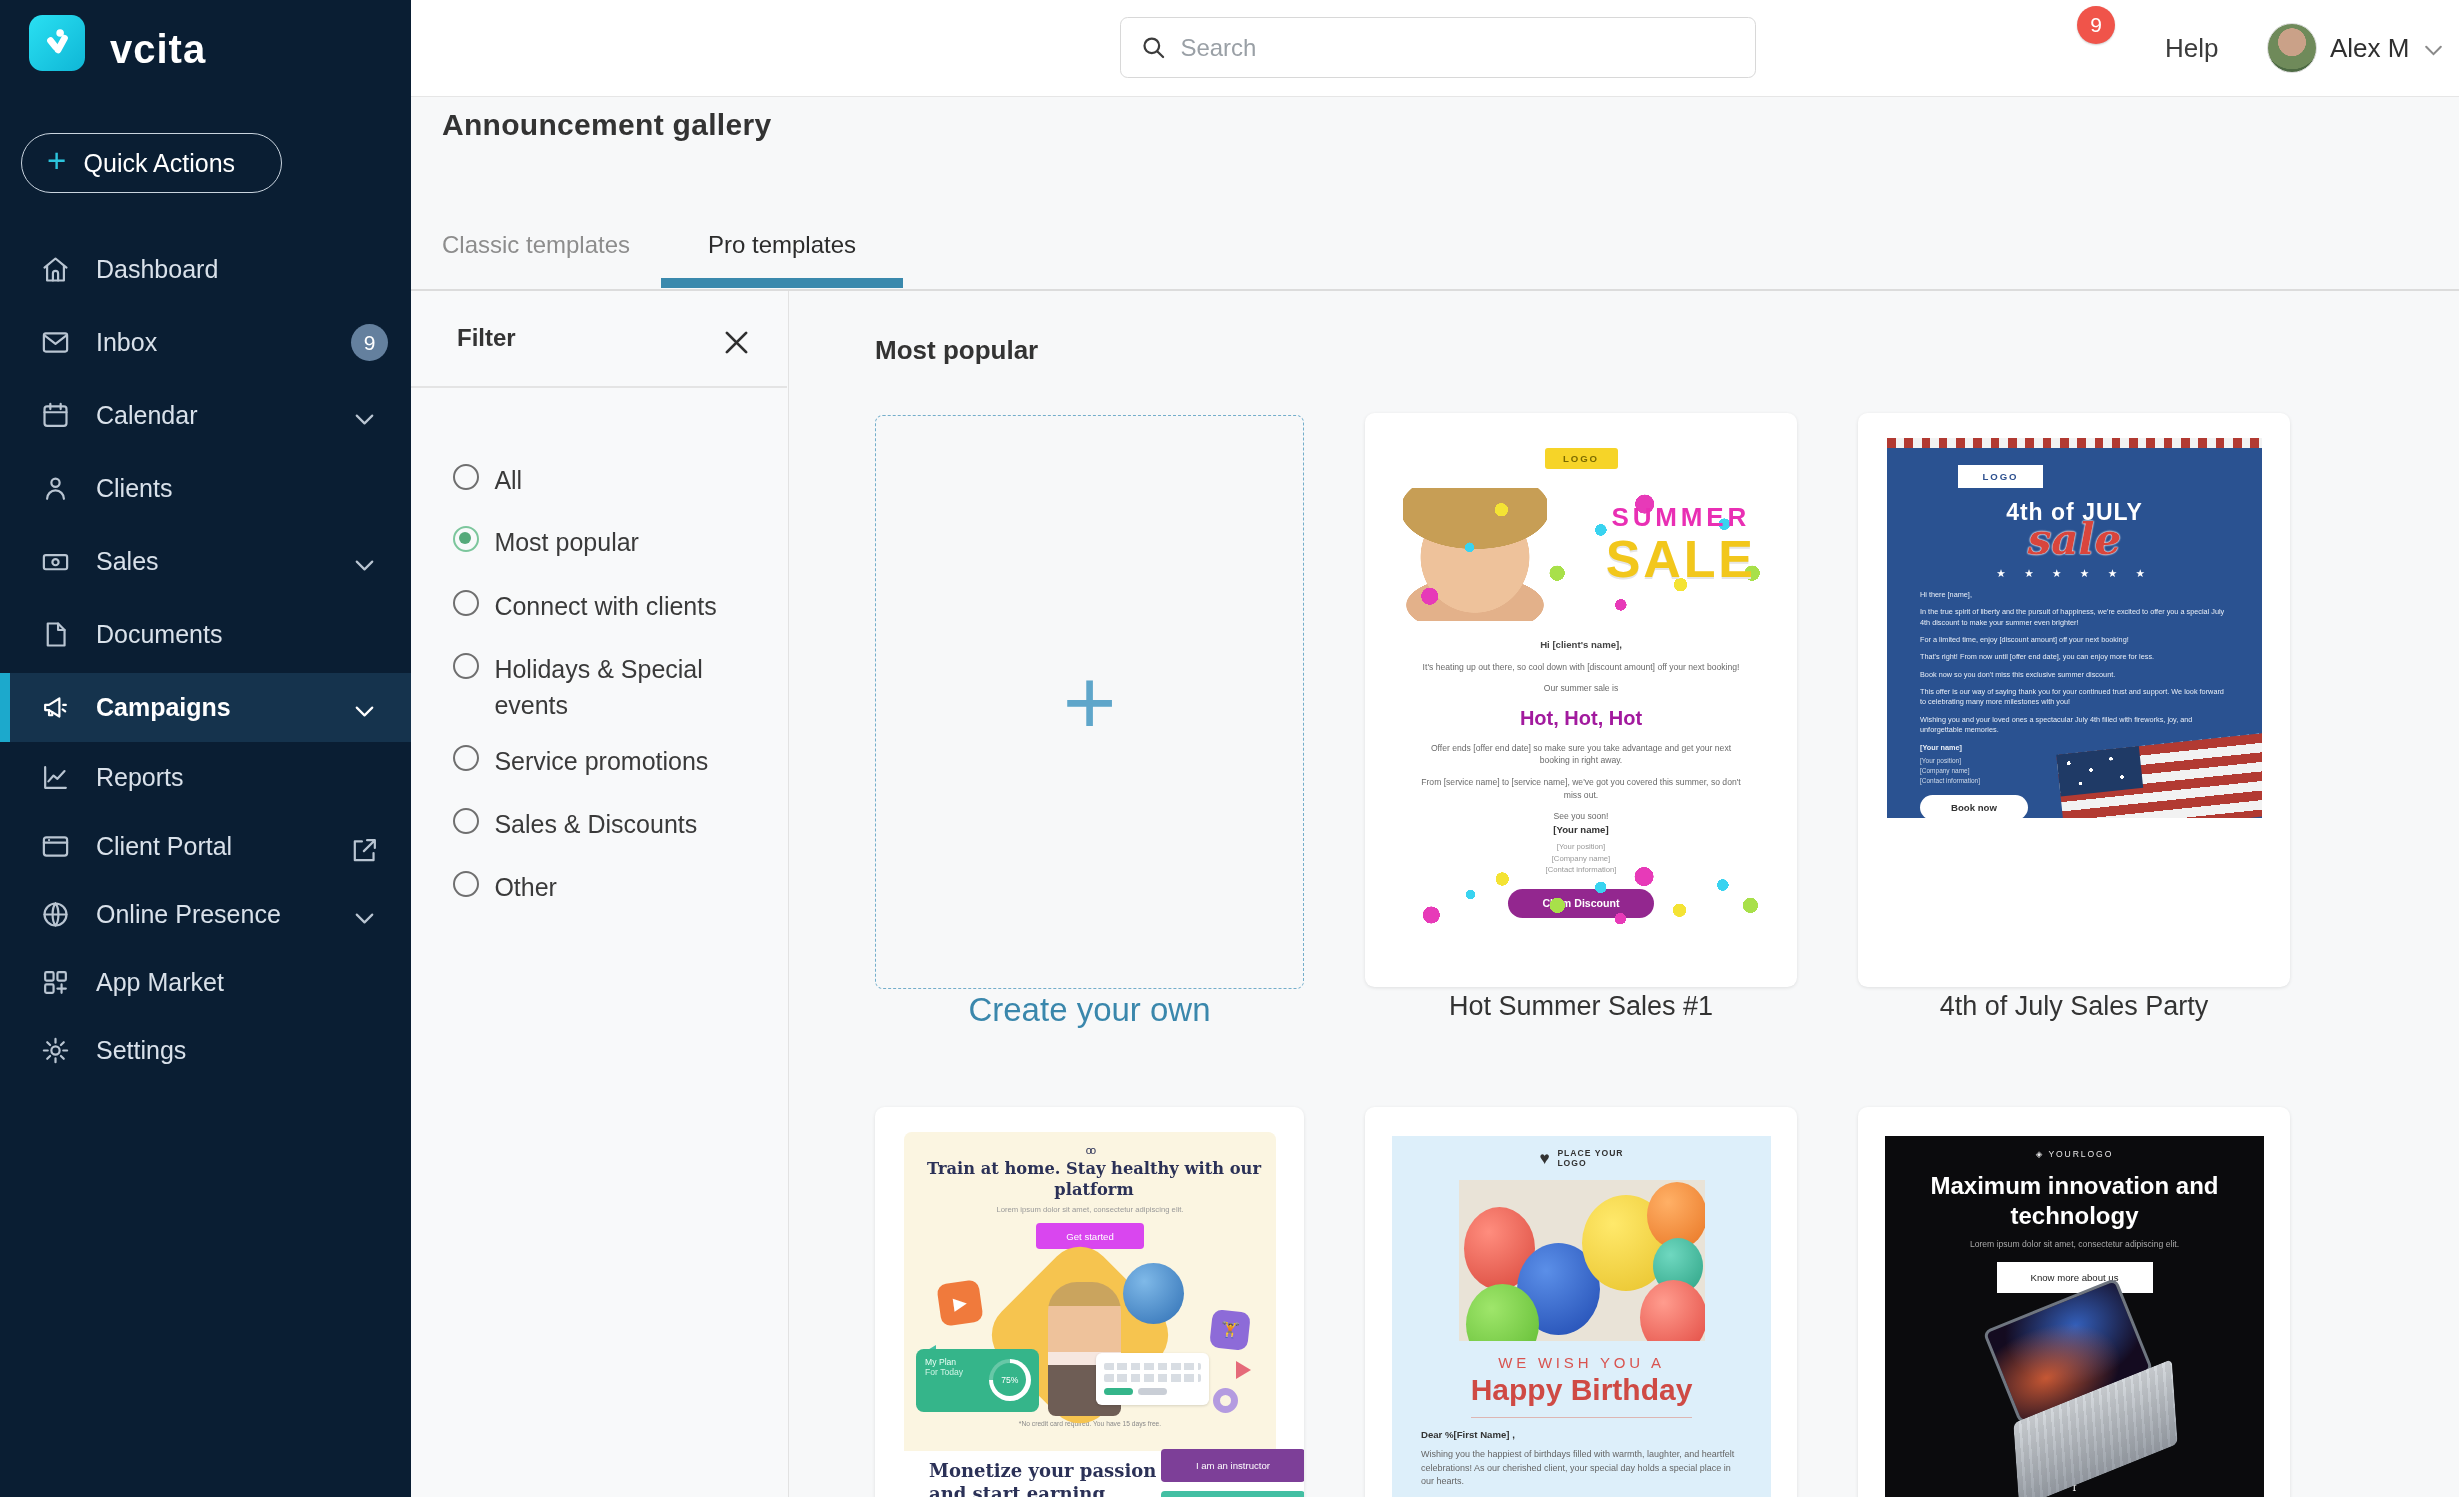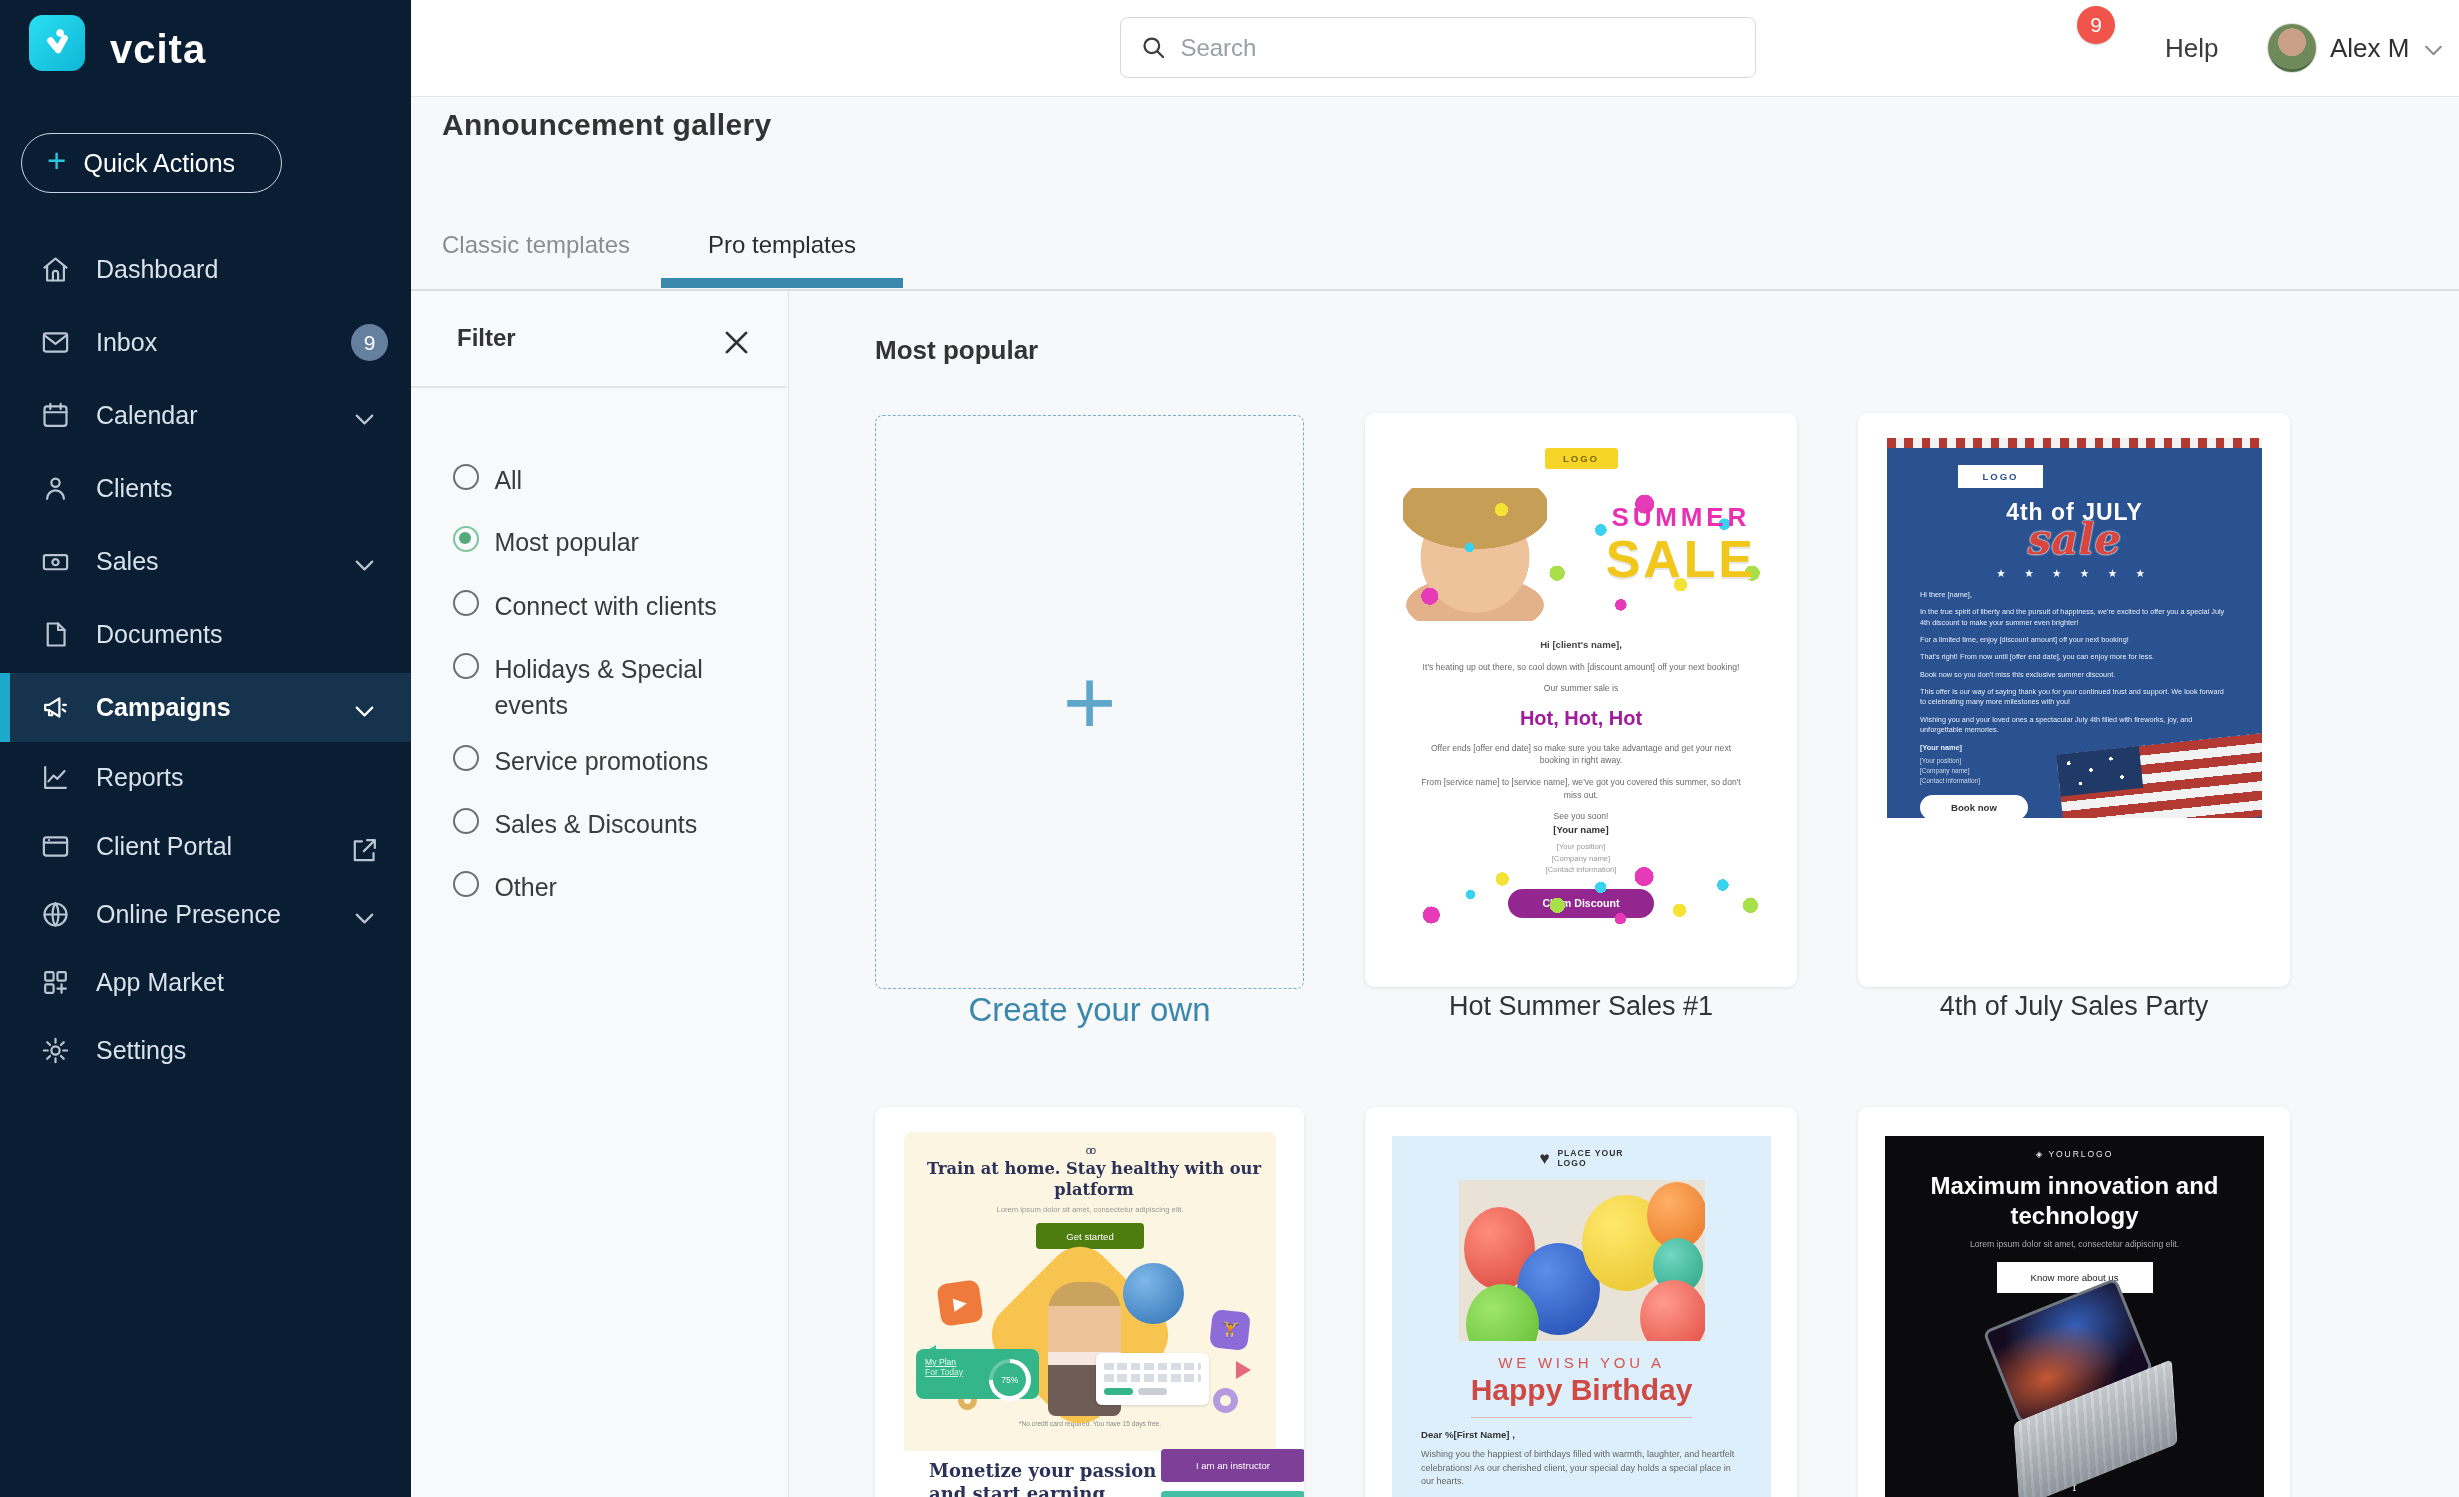--- a/index.html
+++ b/index.html
@@ -124,37 +124,37 @@
     radial-gradient(circle 1.9px at 63px 29px,#fff 98%,transparent); }
 
   
   .t-fit { left:86px; top:816px; width:429px; height:576px; }
   .f-cream { position:absolute; left:29px; top:25px; width:372px; height:319px; background:#fbf5e1;
     border-radius:7.7px 7.7px 0 0; overflow:hidden; }
   .fit-logo { text-align:center; margin-top:11.5px; color:#2b3157; font-size:11px; letter-spacing:-1.9px; }
   .fit-head { text-align:center; margin-top:3.8px; font-family:"DejaVu Serif",serif; font-weight:bold;
     font-size:16.3px; color:#2b3157; line-height:1.25;padding-left:8px; }
   .fit-sub { text-align:center; margin-top:4.8px; font-size:7.7px; color:#999; }
-  .fit-btn { margin:9.6px auto 0; width:108px; height:26px; background:#4d7c0f; border-radius:3.8px; color:#fff;
+  .fit-btn { margin:9.6px auto 0; width:108px; height:26px; background:#d946ef; border-radius:3.8px; color:#fff;
     font-size:9.6px; display:flex; align-items:center; justify-content:center; }
   .fit-ill { position:relative; height:161px; margin-top:7.7px; }
   .fi-diamond { position:absolute; left:104px; top:5.8px; width:144px; height:144px; background:#f6c44f; border-radius:33px; transform:rotate(45deg); }
   .fi-ball { position:absolute; left:219px; top:5.8px; width:61px; height:61px; border-radius:50%;
     background:radial-gradient(circle at 35% 30%, #7fb9e8, #2f6fb4); }
   .fi-woman { position:absolute; left:144px; top:25px; width:73px; height:134px;
     background:linear-gradient(180deg,#caa45e 0 18%, #eec29b 18% 52%, #f6e7e0 52% 62%, #6e5d55 62% 100%); border-radius:29px 29px 7.7px 7.7px; }
   .fi-play { position:absolute; left:35px; top:25px; width:42px; height:42px; background:#f07a3c; border-radius:9.6px; transform:rotate(-8deg);
     color:#fff; font-size:17.3px; display:flex; align-items:center; justify-content:center; }
   .fi-dumb { position:absolute; left:307px; top:54px; width:38px; height:38px; background:#8d6bd8; border-radius:9.6px; transform:rotate(6deg);
     color:#fff; font-size:15.4px; display:flex; align-items:center; justify-content:center; }
   .fi-tri1 { position:absolute; left:17.3px; top:88px; width:0; height:0; border-left:15.4px solid #43bfa3; border-top:9.6px solid transparent; border-bottom:9.6px solid transparent; transform:rotate(180deg); }
   .fi-tri2 { position:absolute; left:332px; top:104px; width:0; height:0; border-left:15.4px solid #e56a79; border-top:9.6px solid transparent; border-bottom:9.6px solid transparent; }
   .fi-ring1 { position:absolute; left:309px; top:131px; width:25px; height:25px; border:7.7px solid #b49be0; border-radius:50%; }
   .fi-ring2 { position:absolute; left:54px; top:134px; width:19px; height:19px; border:6.7px solid #e0b45c; border-radius:50%; transform:rotate(20deg); }
-  .fi-plan { position:absolute; left:11.5px; top:92px; width:123px; height:50px; background:#35b58a; border-radius:7.7px; color:#eafff5; padding:7.7px 9.6px;text-decoration:underline; }
+  .fi-plan { position:absolute; left:11.5px; top:92px; width:123px; height:63px; background:#35b58a; border-radius:7.7px; color:#eafff5; padding:7.7px 9.6px; }
   .fi-plan .t1 { font-size:8.6px; } .fi-plan .t2 { font-size:8.6px; opacity:.85; }
   .fi-pct { position:absolute; right:7.7px; top:9.6px; width:42px; height:42px; border-radius:50%;
     background:conic-gradient(#fff 0 270deg, rgba(255,255,255,.25) 270deg 360deg); display:flex; align-items:center; justify-content:center; }
   .fi-pct span { width:33px; height:33px; border-radius:50%; background:#35b58a; font-size:8.6px; display:flex; align-items:center; justify-content:center; color:#fff; }
   .fi-cal { position:absolute; left:192px; top:96px; width:113px; height:52px; background:#fff; border-radius:5.8px; box-shadow:0 1px 2.9px rgba(0,0,0,.15);
     padding:5.8px 7.7px; font-size:6.7px; color:#555; }
   .fi-cal .bars { margin-top:3.8px; height:7.7px; background:repeating-linear-gradient(90deg,#d8dde3 0 9.6px,#fff 9.6px 13.4px); border-radius:1.9px; }
   .fi-cal .pill { margin-top:5.8px; width:29px; height:7.7px; border-radius:3.8px; background:#35b58a; display:inline-block; }
   .fi-cal .pill2 { width:29px; height:7.7px; border-radius:3.8px; background:#c9ced6; display:inline-block; margin-left:5.8px; }
   .fit-note { text-align:center; font-size:6.7px; color:#8a8a8a; margin-top:1.9px; }

